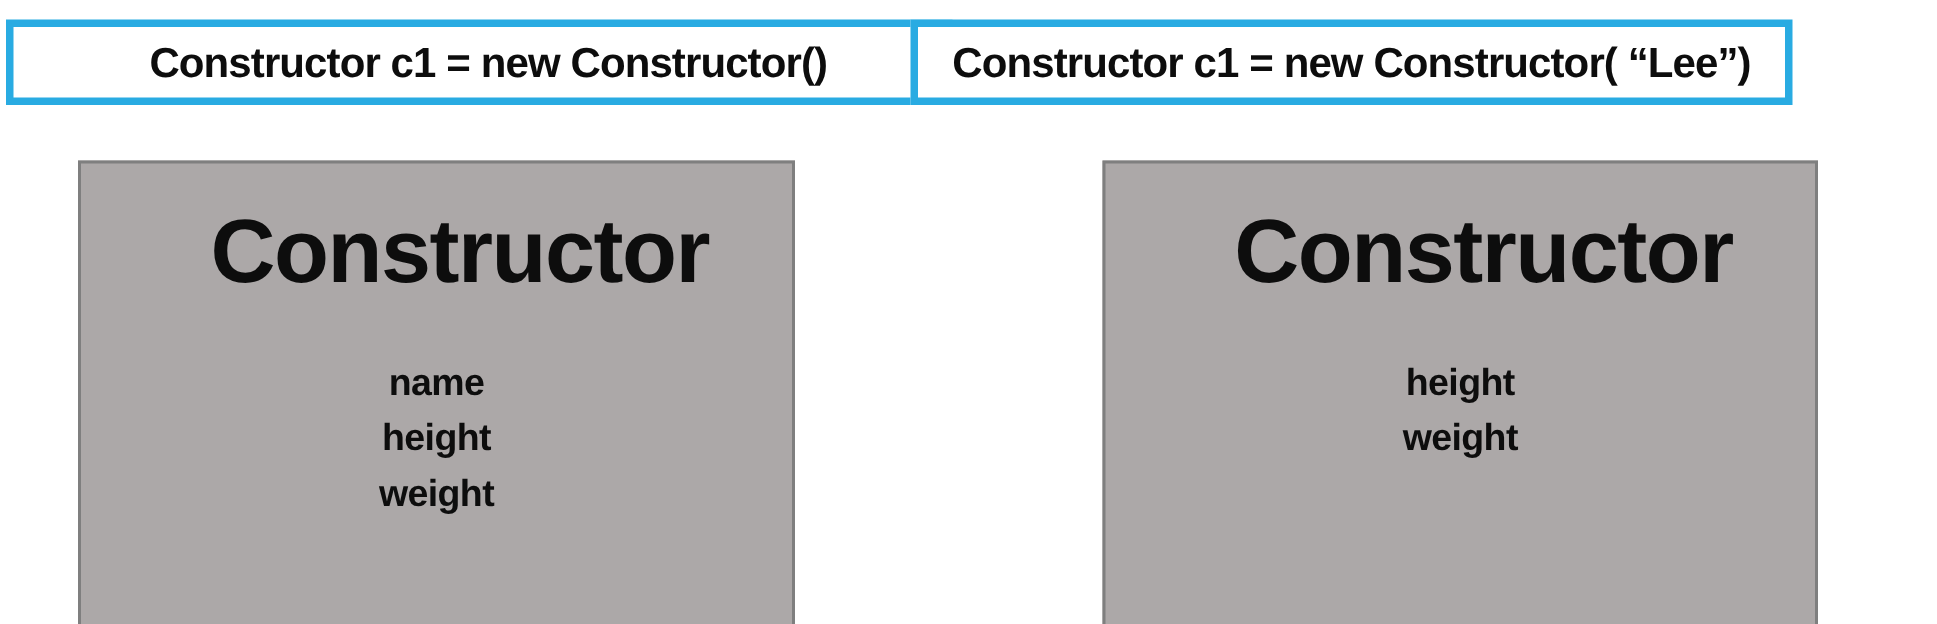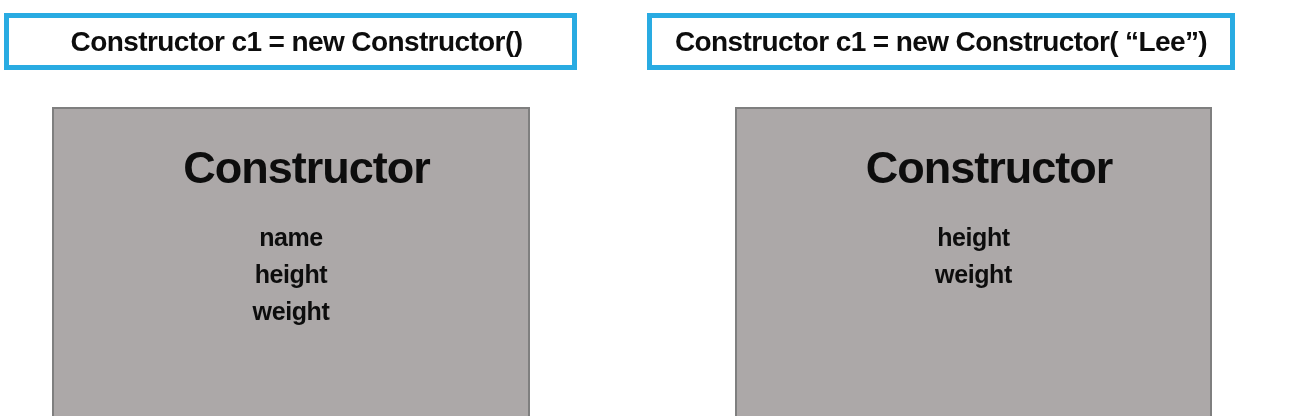--- a/index.html
+++ b/index.html
@@ -26,45 +26,45 @@
     background: #ffffff;
     display: flex;
     align-items: center;
     justify-content: center;
   }
   .code-box .code-text {
     font-size: 28px;
     letter-spacing: -0.6px;
     white-space: nowrap;
   }
-  #code-box-left  { left: 4px;   width: 573px; padding-left: 12px; }
-  #code-box-right { left: 647px; width: 588px; align-items: center; }
+  #code-box-left  { left: 4px;   width: 631px; padding-left: 12px; }
+  #code-box-right { left: 607px; width: 588px; align-items: center; }
 
   
   .class-box {
     position: absolute;
     top: 107px;
     height: 340px;
     box-sizing: border-box;
     background: #aca8a8;
     border: 2px solid #7f7f7f;
     text-align: center;
   }
   #class-box-left  { left: 52px;  width: 478px; }
   #class-box-right { left: 735px; width: 477px; }
 
   .class-title {
     margin-top: 32px;
-    font-size: 45px;
+    font-size: 60px;
     line-height: 54px;
     letter-spacing: -1px;
     margin-left: 31px;
   }
   .members {
-    margin-top: 24px;
+    margin-top: 42px;
     font-size: 25px;
     line-height: 37px;
     letter-spacing: -0.4px;
   }
 </style>
 </head>
 <body>
 
 <div>
 

